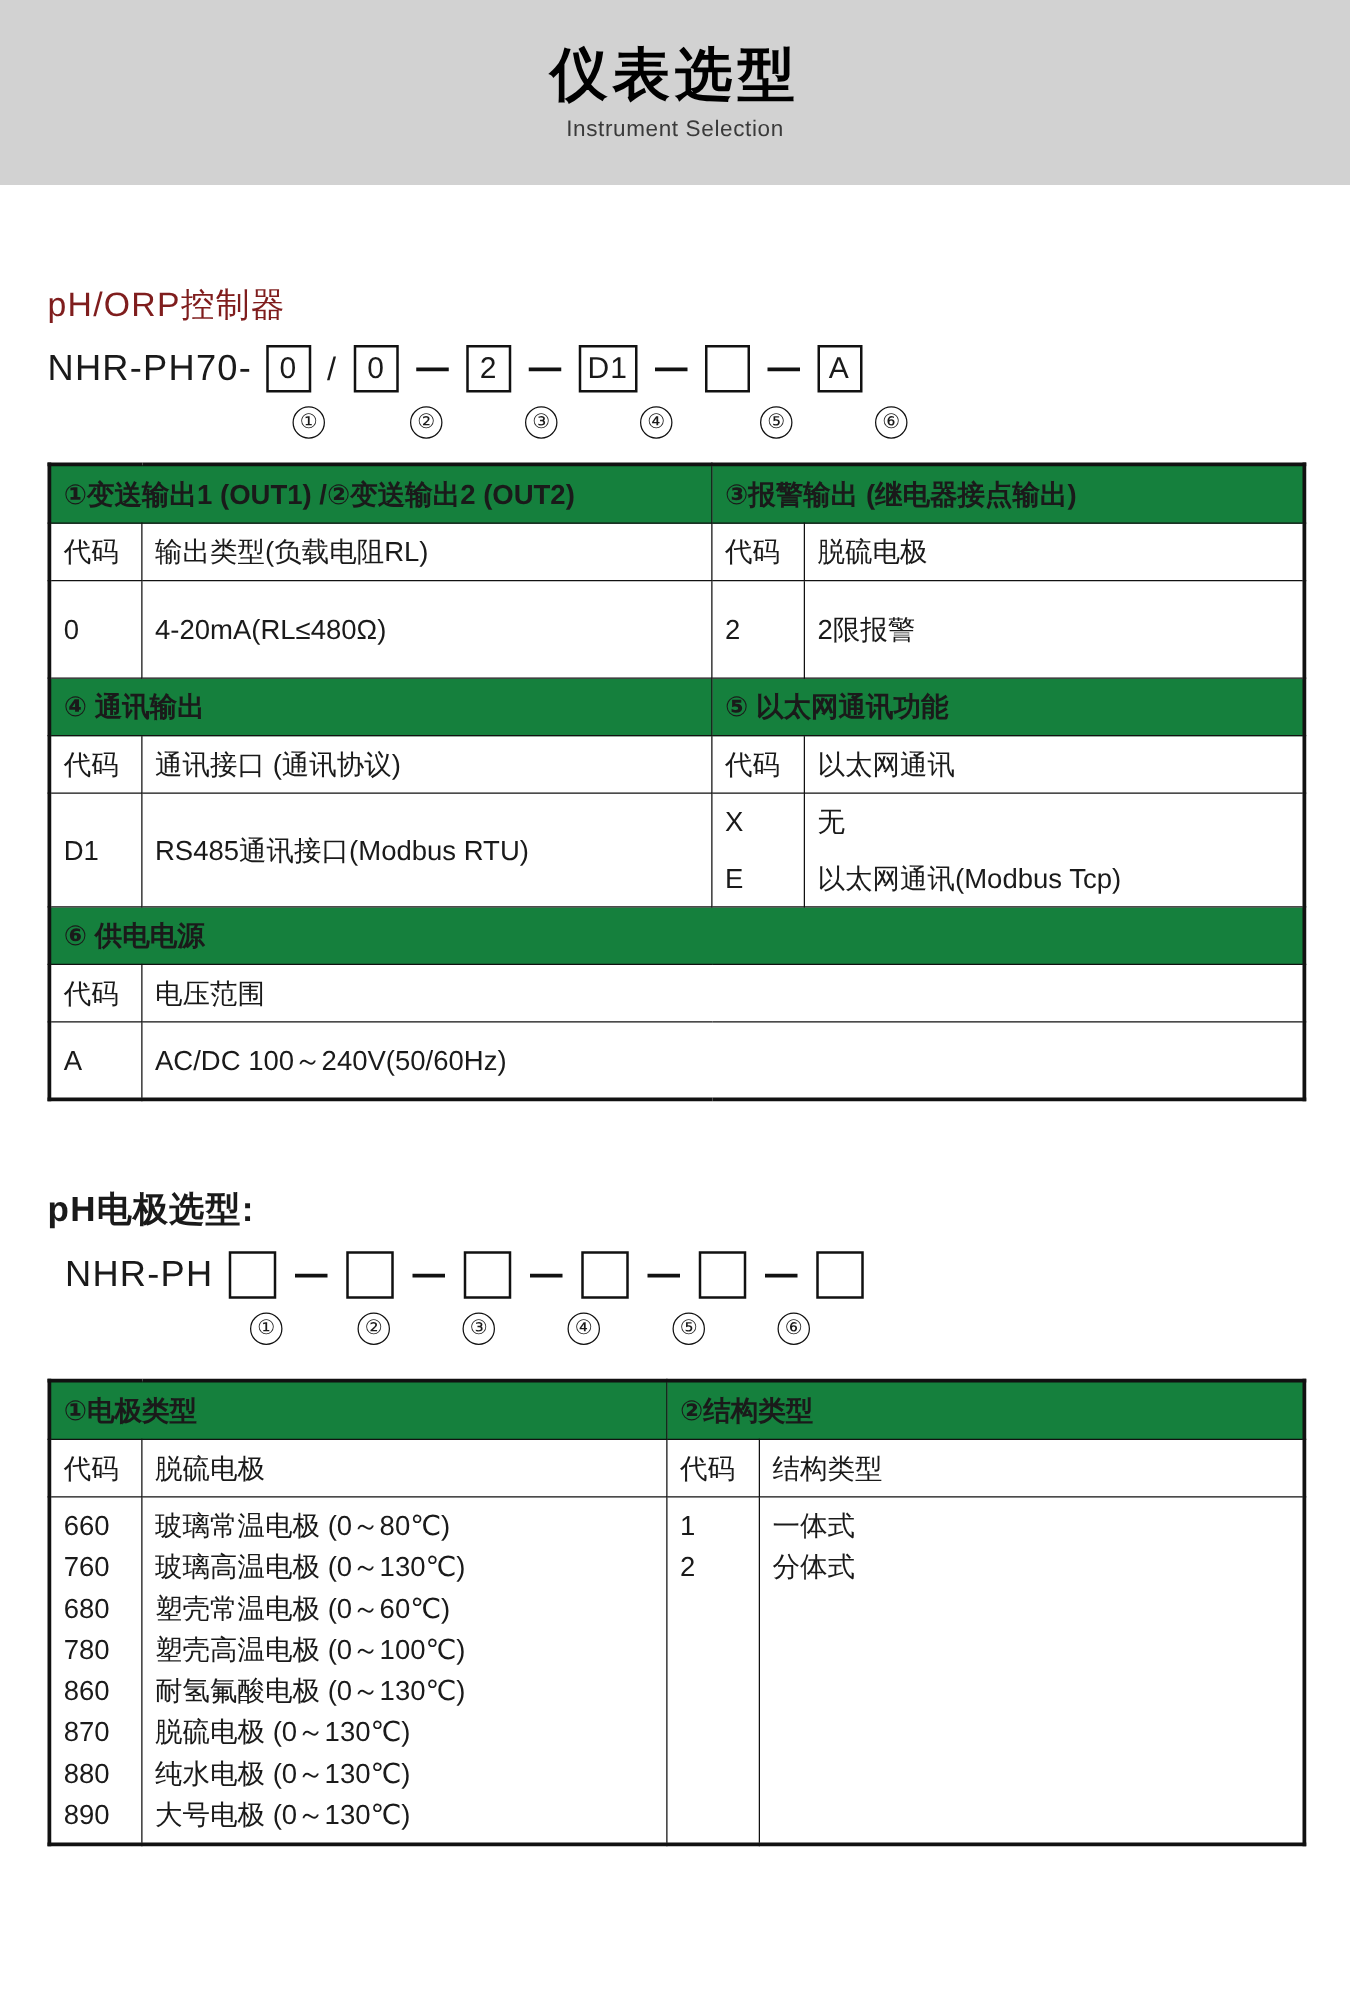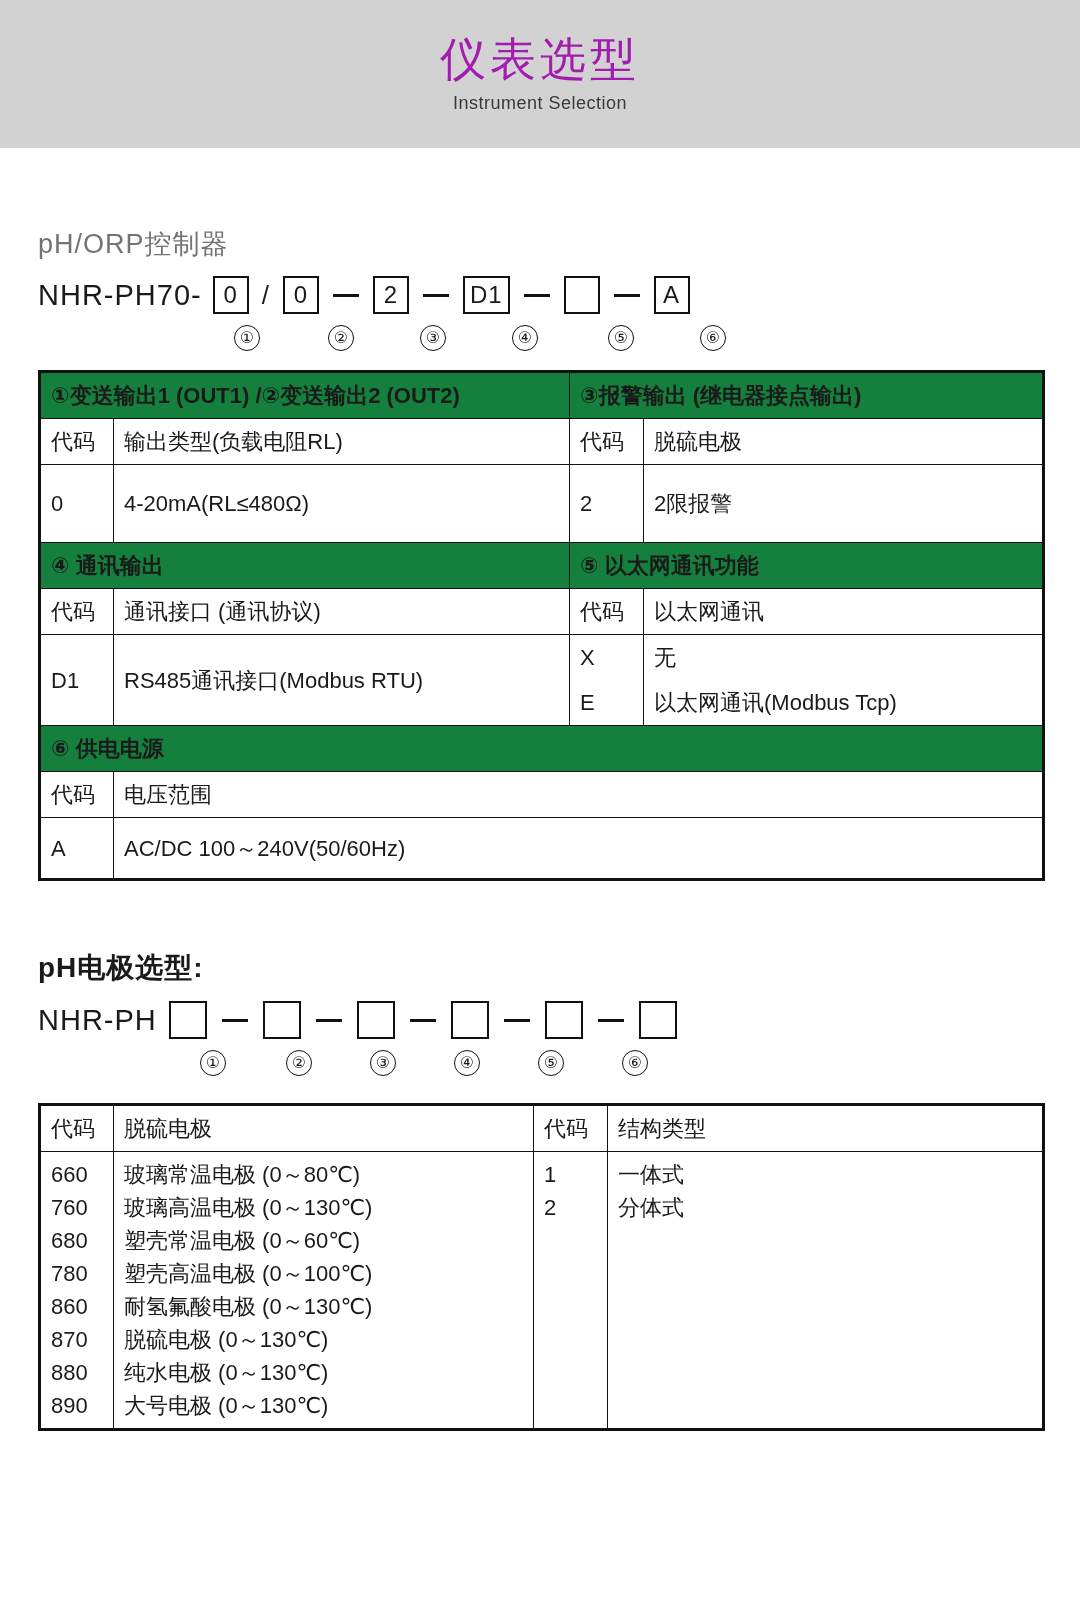--- a/index.html
+++ b/index.html
@@ -17,40 +17,40 @@
     width: 100%;
     height: 148px;
     background: #d2d2d2;
     display: flex;
     flex-direction: column;
     align-items: center;
     justify-content: center;
   }
   .banner-title {
     font-size: 46px;
-    font-weight: normal;
+    font-weight: bold;
     letter-spacing: 4px;
-    color: #a21caf;
+    color: #000000;
     line-height: 1.1;
   }
   .banner-sub {
     margin-top: 8px;
     font-size: 18px;
     color: #3a3a3a;
     letter-spacing: 0.5px;
   }
 
   
   .content { padding: 0 38px; }
 
   .sect-title {
     font-size: 27px;
     margin-top: 78px;
     letter-spacing: 1px;
-    color: #737373;
+    color: #7f1d1d;
   }
 
   
   .code-line {
     display: flex;
     align-items: center;
     margin-top: 10px;
     height: 46px;
     font-size: 29px;
     letter-spacing: 1px;
@@ -111,21 +111,21 @@
 
   .note { font-size: 21px; margin-top: 12px; letter-spacing: 0.5px; }
 
   .sect-title2 {
     font-size: 28px;
     font-weight: bold;
     margin-top: 68px;
     letter-spacing: 1px;
   }
 
-  .code-line2 { }
+  .code-line2 { margin-left: 14px; }
   .box-empty {
     border: 2px solid #111;
     width: 38px; height: 38px;
     margin: 0 6px;
   }
 
   .circ-row2 { margin-left: 14px; }
 
   .el-list { line-height: 1.72; }
 </style>
@@ -265,20 +265,24 @@
     </div>
 
     <table class="sel outer" style="margin-top:22px;">
       <colgroup>
         <col style="width:74px">
           <col style="width:420px">
         <col style="width:74px">
           <col style="width:436px">
       </colgroup>
       <tbody>
+        <tr>
+          <td class="hdr" colspan="2">①电极类型</td>
+          <td class="hdr" colspan="2">②结构类型</td>
+        </tr>
         <tr>
           <td class="c">代码</td>
           <td>脱硫电极</td>
           <td class="c">代码</td>
           <td>结构类型</td>
         </tr>
         <tr>
           <td class="c el-list">
             <div>660</div>
             <div>760</div>

